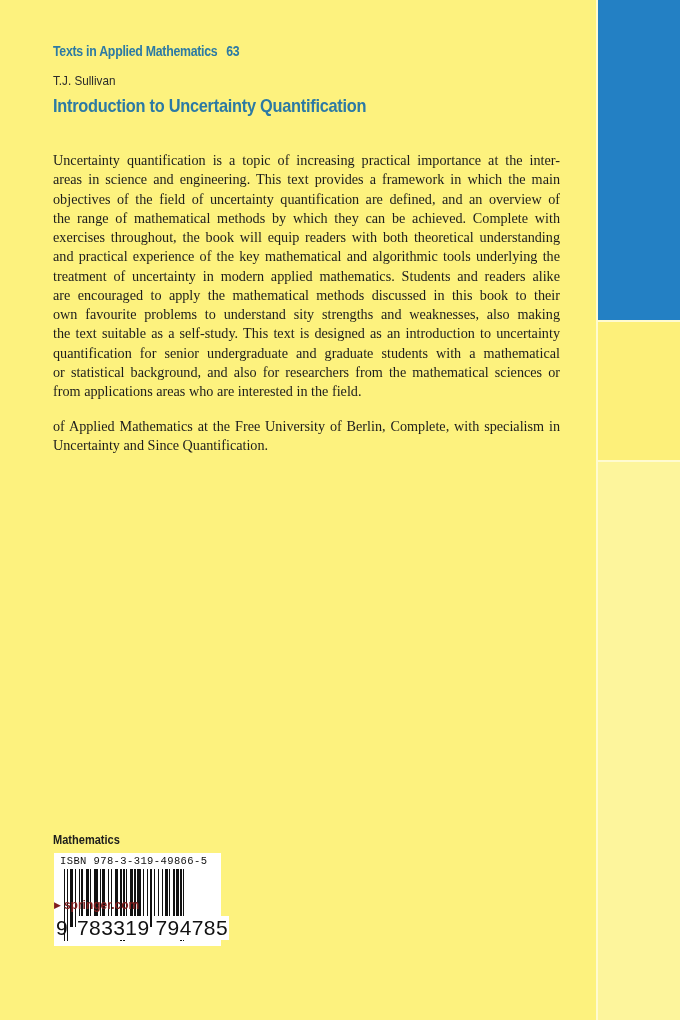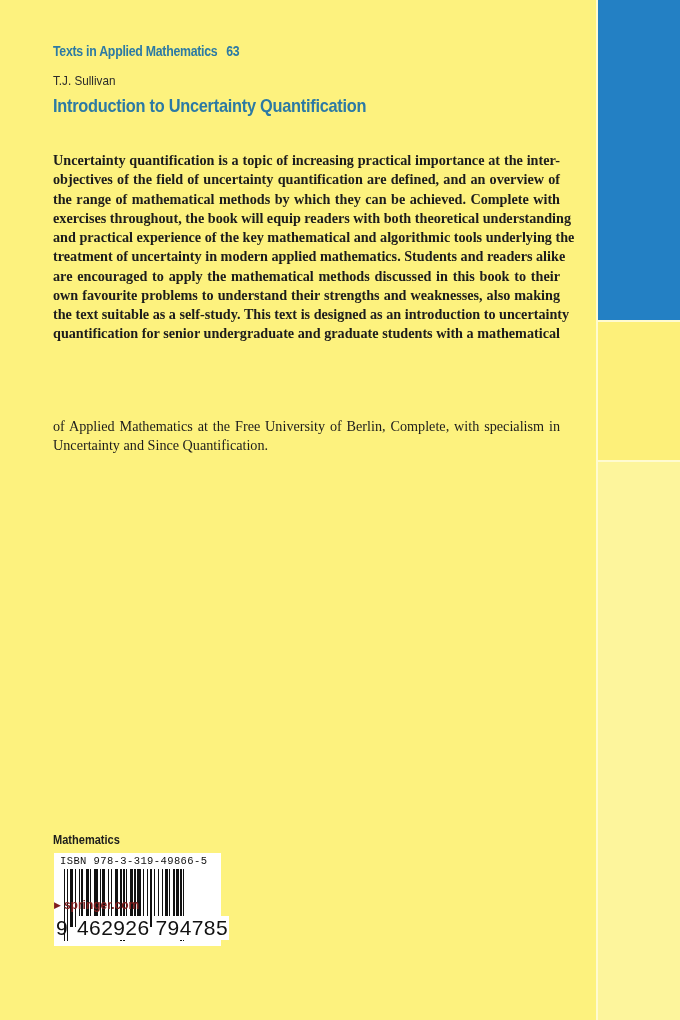--- a/index.html
+++ b/index.html
@@ -62,21 +62,21 @@
     transform: scaleX(0.86); transform-origin: left top;
     white-space: nowrap;
   }
 
   .body {
     position: absolute; left: 53px; top: 151px; width: 507px;
     font-size: 14.2px; line-height: 19.25px; color: #1c1c1c;
   }
   .body .line {
     display: block; text-align: justify; text-align-last: justify;
-    white-space: nowrap; height: 19.25px; overflow: visible; font-weight: bold;
+    white-space: nowrap; height: 19.25px; overflow: visible;
   }
   .body .line.last { text-align-last: left; }
   .bio {
     position: absolute; left: 53px; top: 417px; width: 507px;
     font-size: 14.2px; line-height: 19.25px; color: #1c1c1c;
   }
   .bio .line {
     display: block; text-align: justify; text-align-last: justify;
     white-space: nowrap; height: 19.25px;
   }
@@ -139,29 +139,32 @@
 <div class="strip-light"></div>
 
 <div class="series">
   <span>Texts in Applied Mathematics</span><span class="num">63</span>
 </div>
 <div class="author">T.J. Sullivan</div>
 <div class="title">Introduction to Uncertainty Quantification</div>
 
 <div class="body">
   <span class="line">Uncertainty quantification is a topic of increasing practical importance at the inter-</span>
+  <span class="line">areas in science and engineering. This text provides a framework in which the main</span>
   <span class="line">objectives of the field of uncertainty quantification are defined, and an overview of</span>
   <span class="line">the range of mathematical methods by which they can be achieved. Complete with</span>
   <span class="line">exercises throughout, the book will equip readers with both theoretical understanding</span>
   <span class="line">and practical experience of the key mathematical and algorithmic tools underlying the</span>
   <span class="line">treatment of uncertainty in modern applied mathematics. Students and readers alike</span>
   <span class="line">are encouraged to apply the mathematical methods discussed in this book to their</span>
-  <span class="line">own favourite problems to understand their strengths and weaknesses, also making</span>
+  <span class="line">own favourite problems to understand sity strengths and weaknesses, also making</span>
   <span class="line">the text suitable as a self-study. This text is designed as an introduction to uncertainty</span>
   <span class="line">quantification for senior undergraduate and graduate students with a mathematical</span>
+  <span class="line">or statistical background, and also for researchers from the mathematical sciences or</span>
+  <span class="line last">from applications areas who are interested in the field.</span>
 </div>
 
 <div class="bio">
   <span class="line">of Applied Mathematics at the Free University of Berlin, Complete, with specialism in</span>
   <span class="line last">Uncertainty and Since Quantification.</span>
 </div>
 
 <div class="subject">Mathematics</div>
 
 <div class="barcode-box">
@@ -226,19 +229,19 @@
       <span class="gap" style="width:2.8px"></span>
     <span style="width:1.4px"></span>
       <span class="gap" style="width:1.4px"></span>
       <span style="width:2.8px"></span>
       <span class="gap" style="width:1.4px"></span>
     <span class="tall" style="width:1.4px"></span>
       <span class="gap" style="width:1.4px"></span>
       <span class="tall" style="width:1.4px"></span>
   </div>
   <div class="ean-digits">
-    <span class="first">9</span><span class="grp">462926</span><span style="display:inline-block;width:4px"></span><span class="grp">794785</span>
+    <span class="first">9</span><span class="grp">783319</span><span style="display:inline-block;width:4px"></span><span class="grp">794785</span>
   </div>
 </div>
 
 <div class="springer">
   <span class="arrow">▶</span><span>springer.com</span>
 </div>
 
 </body></html>

